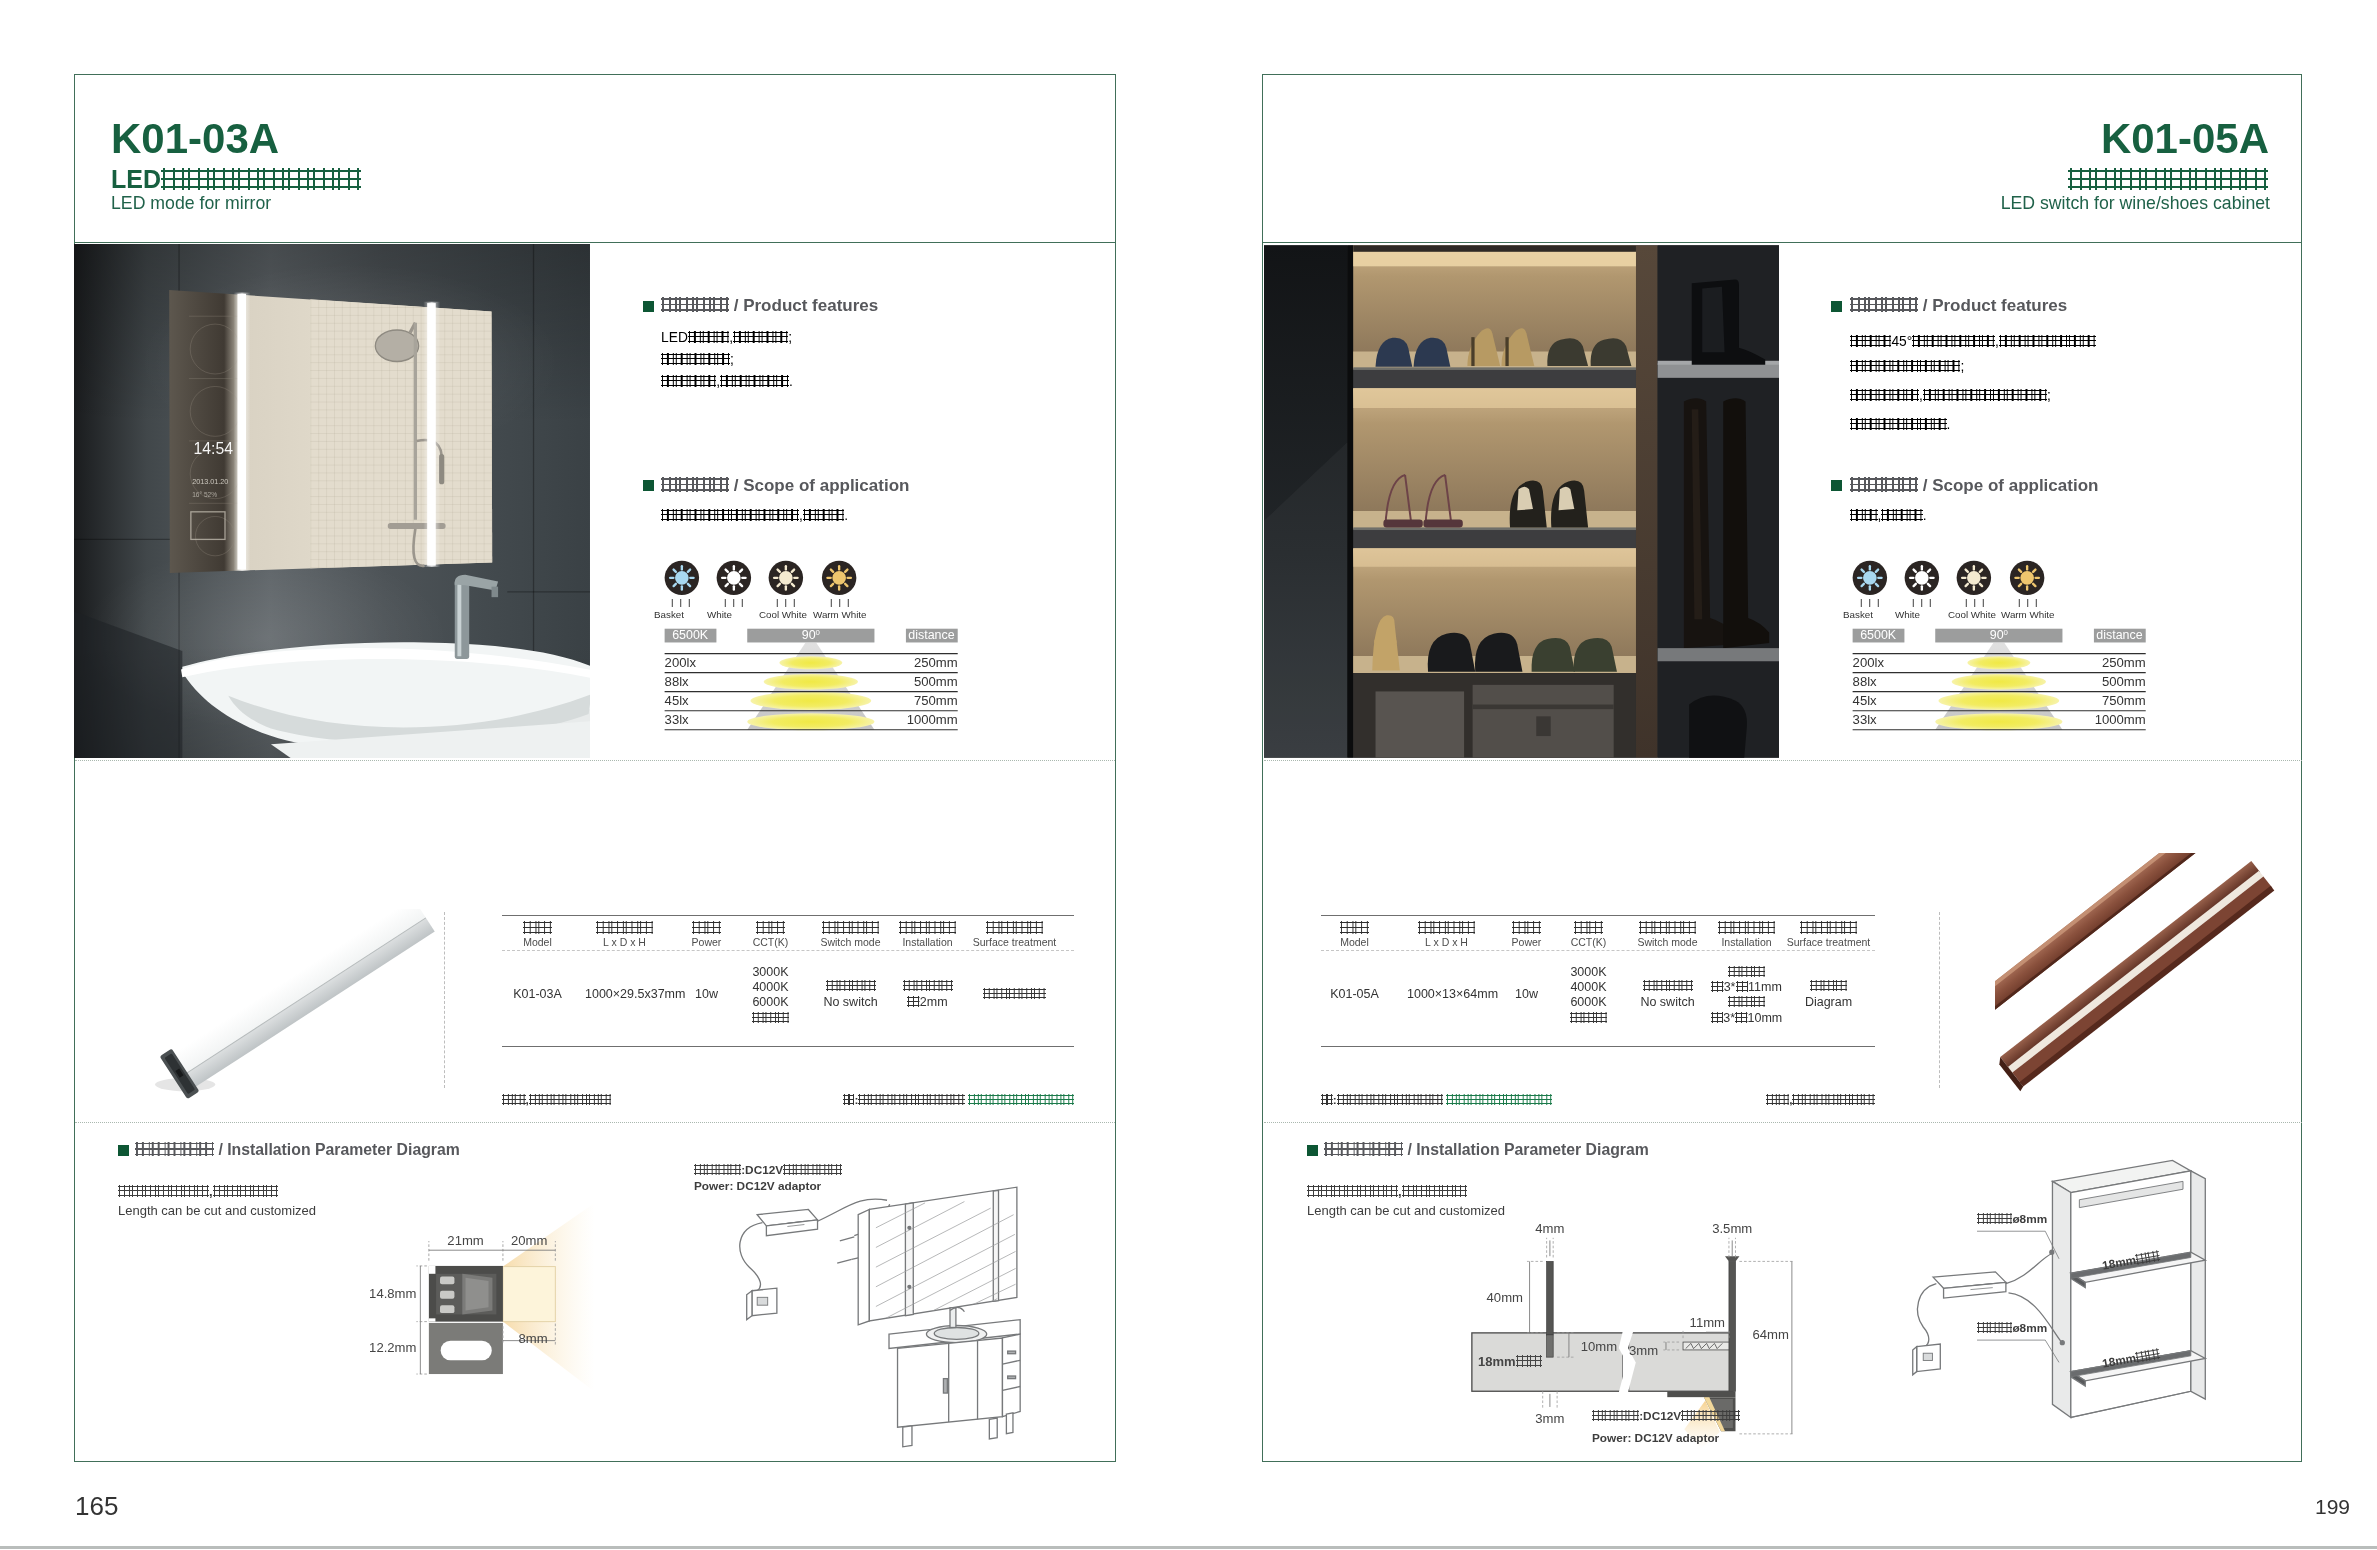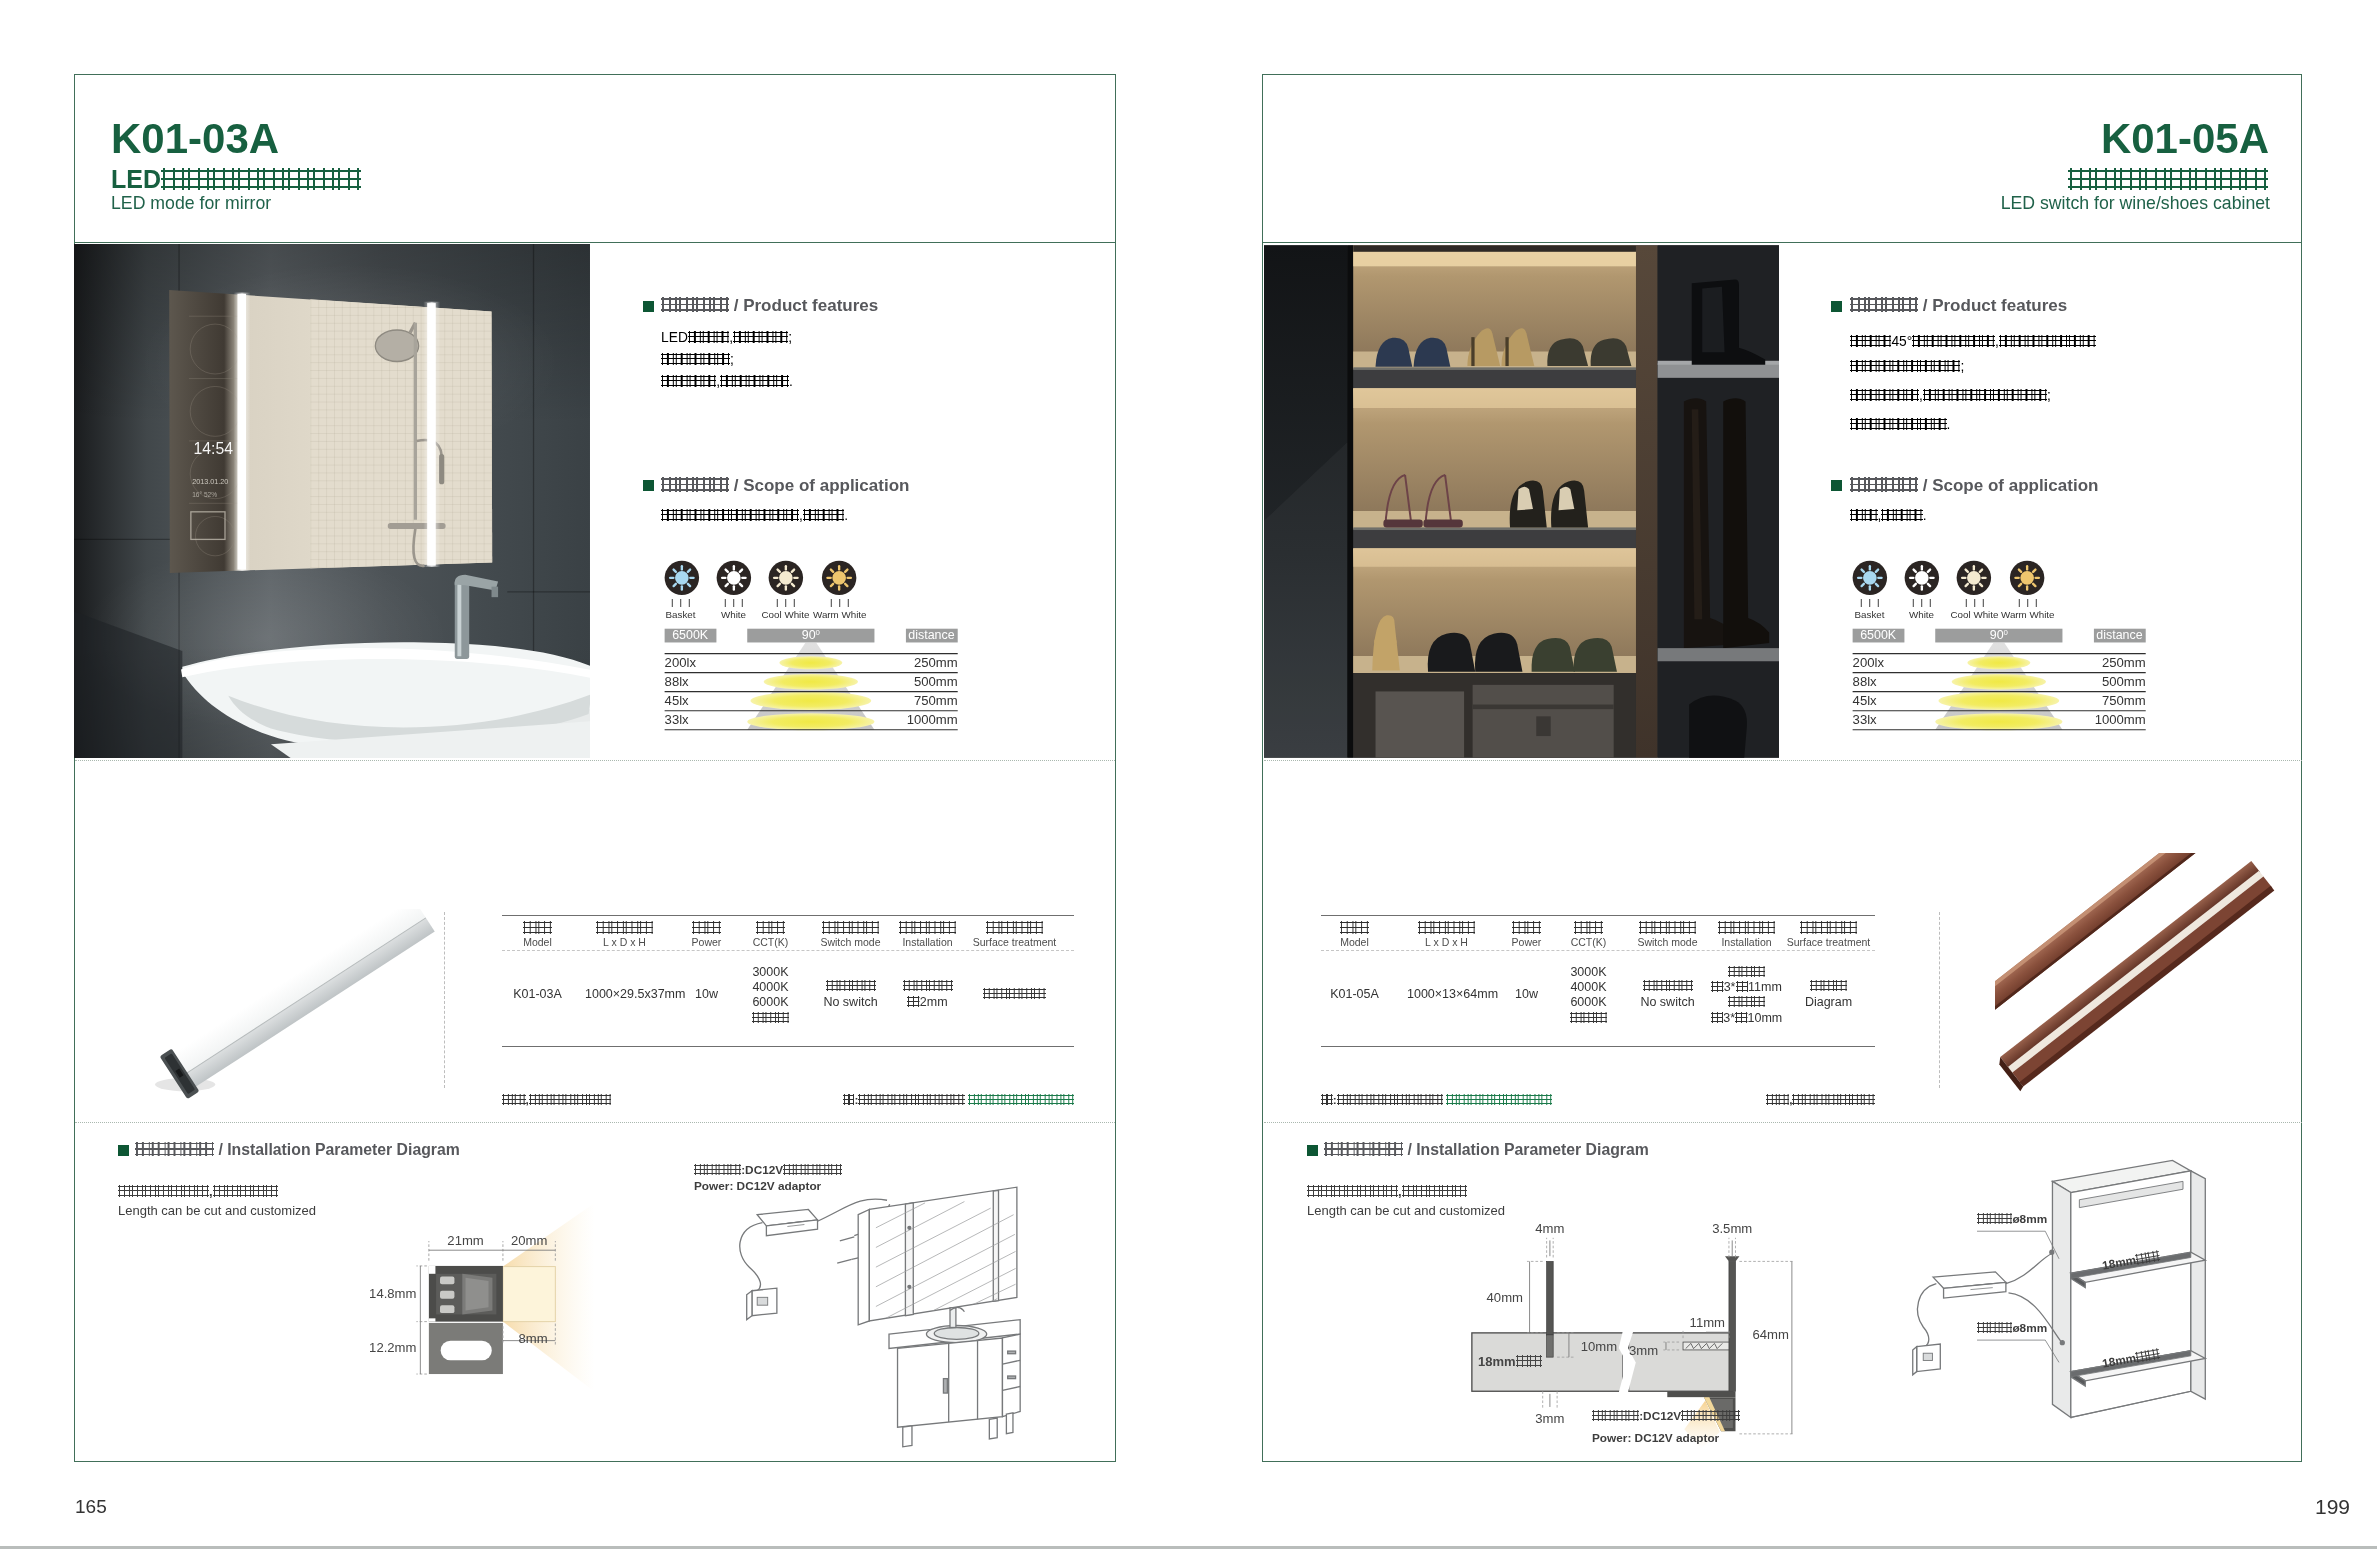--- a/index.html
+++ b/index.html
@@ -10,21 +10,21 @@
 linear-gradient(to bottom,transparent 45%,currentColor 45%,currentColor 54%,transparent 54%),
 linear-gradient(to bottom,transparent 83%,currentColor 83%,currentColor 92%,transparent 92%),
 linear-gradient(to right,transparent 46%,currentColor 46%,currentColor 56%,transparent 56%),
 linear-gradient(to right,transparent 7%,currentColor 7%,currentColor 16%,transparent 16%),
 linear-gradient(to right,transparent 85%,currentColor 85%,currentColor 94%,transparent 94%)}
 .g{color:#176040}
 .hdr{font-weight:bold;color:#57585c;font-size:17px;line-height:17px;white-space:nowrap}
 .sq{width:11px;height:11px;background:#0d5634}
 .ft{font-size:13.8px;line-height:13.8px;color:#000000;white-space:nowrap}
 .lb{font-size:8.5px;line-height:8.5px;color:#333;text-align:center;white-space:nowrap}
-.lbe{font-size:9.8px;line-height:9.8px;color:#333;text-align:center;white-space:nowrap}
+.lbe{font-size:9.8px;line-height:9.8px;color:#333;white-space:nowrap}
 .th{font-size:14.4px;line-height:14.4px;font-weight:bold;color:#2e2e2e;text-align:center;white-space:nowrap}
 .te{font-size:10.5px;line-height:10.5px;color:#4c4c4c;text-align:center;white-space:nowrap}
 .td{font-size:12.5px;line-height:12.5px;color:#333;text-align:center;white-space:nowrap}
 .note{font-size:11.8px;line-height:11.8px;font-weight:bold;color:#333;white-space:nowrap}
 .dim{font-size:13px;line-height:13px;color:#454545;white-space:nowrap}
 .small{font-size:11.8px;line-height:11.8px;color:#3d3d3d;white-space:nowrap}
 </style></head><body>
 <div id="c">
 
 <div class="abs" style="left:74px;top:74px;width:1042px;height:1388px;border:1.3px solid #416f59;box-sizing:border-box"></div>
@@ -873,20 +873,20 @@
 </svg>
 
 <div class="abs small" style="left:1977px;top:1213px;font-weight:bold"><i class="zh" style="width:3em"></i>ø8mm</div>
 <div class="abs small" style="left:1977px;top:1322px;font-weight:bold"><i class="zh" style="width:3em"></i>ø8mm</div>
 <div class="abs small" style="left:2102px;top:1255px;font-weight:bold;transform:rotate(-10deg)">18mm<i class="zh" style="width:2em"></i></div>
 <div class="abs small" style="left:2102px;top:1353px;font-weight:bold;transform:rotate(-10deg)">18mm<i class="zh" style="width:2em"></i></div>
 
 <div class="abs small" style="left:1592px;top:1410px;font-weight:bold"><i class="zh" style="width:4em"></i>:DC12V<i class="zh" style="width:5em"></i></div>
 <div class="abs small" style="left:1592px;top:1433px;font-weight:bold">Power: DC12V adaptor</div>
 
-<div class="abs" style="left:75px;top:1496px;font-size:19px;line-height:21px;color:#333">165</div>
+<div class="abs" style="left:75px;top:1496px;font-size:26px;line-height:21px;color:#333">165</div>
 
 <div class="abs" style="left:2219px;top:1496px;width:131px;text-align:right;font-size:21px;line-height:21px;color:#333">199</div>
 
 <div class="abs" style="left:0;top:1546px;width:2377px;height:2.6px;background:#b9bdbb"></div>
 
 </div>
 
 
 </body></html>

